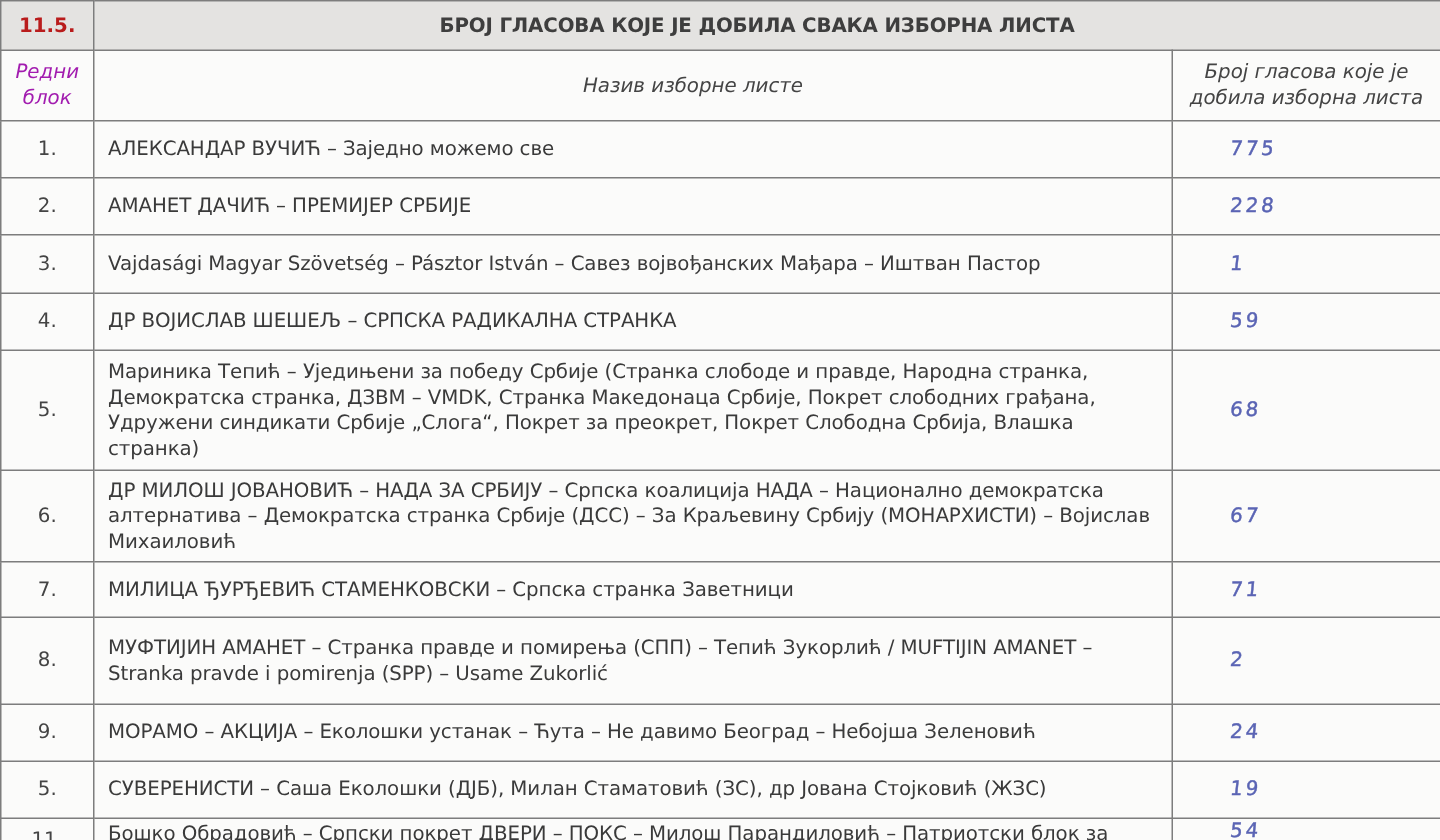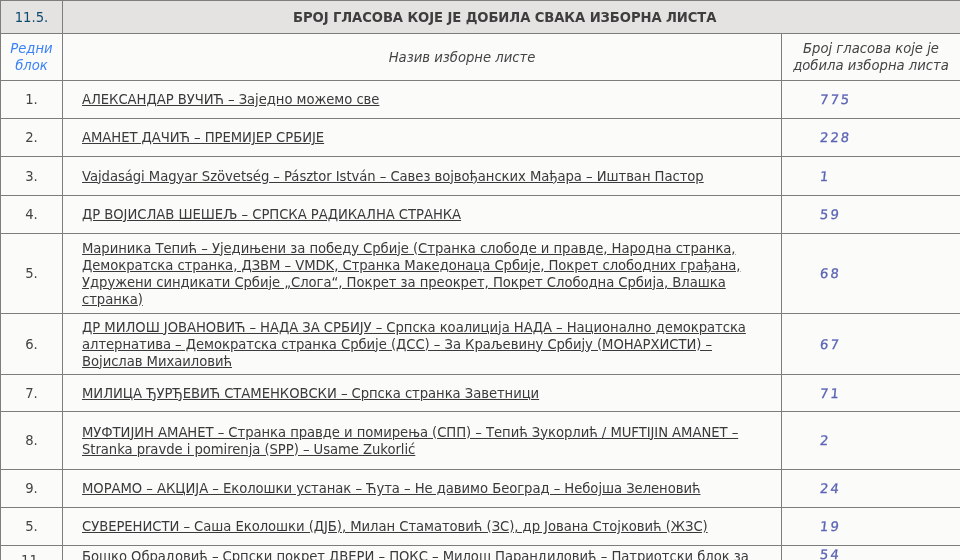--- a/index.html
+++ b/index.html
@@ -18,29 +18,29 @@
     border:1.5px solid #7d7d7d;
     padding:0;
     vertical-align:middle;
     font-size:13.2px;
     line-height:17px;
   }
   col.c1 { width:62px; }
   col.c2 { width:719px; }
   col.c3 { width:187px; }
   .title-row td { height:32px; background:#e4e3e1; }
-  .title-num { font-weight:normal; font-size:16px; text-align:center; color:#0c4a6e; }
+  .title-num { font-weight:bold; font-size:16px; text-align:center; color:#b91c1c; }
   .title-text { font-weight:bold; font-size:14.5px; color:#3e3e3e; padding-left:230px !important; letter-spacing:-0.1px; }
   .hdr td { height:46px; background:#fbfbfa; }
-  .hdr-num { font-style:italic; text-align:center; font-size:13px; line-height:17px; color:#3b82f6; }
+  .hdr-num { font-style:italic; text-align:center; font-size:13px; line-height:17px; color:#a21caf; }
   .hdr-name { font-style:italic; text-align:center; font-size:14px; color:#444; padding-left:80px !important;margin-top:28px; }
   .hdr-votes { font-style:italic; text-align:center; font-size:12.5px; line-height:17px; color:#444; padding-right:8px !important; }
   .row td { background:#fbfbfa; }
   .num { text-align:center; font-size:13.5px; color:#444; }
-  .name { padding:2px 19px !important; color:#3a3a3a; letter-spacing:-0.05px;text-decoration:underline; }
+  .name { padding:2px 9px !important; color:#3a3a3a; letter-spacing:-0.05px; }
   .votes {
     font-family:"DejaVu Sans", sans-serif;
     color:#5a64b4; font-size:28px; font-weight:normal;
     padding-left:38px !important; letter-spacing:2px;
     -webkit-text-stroke:0.3px #5a64b4;
   }
   .votes span { display:inline-block; transform:skewX(-6deg); }
 </style>
 </head>
 <body>

